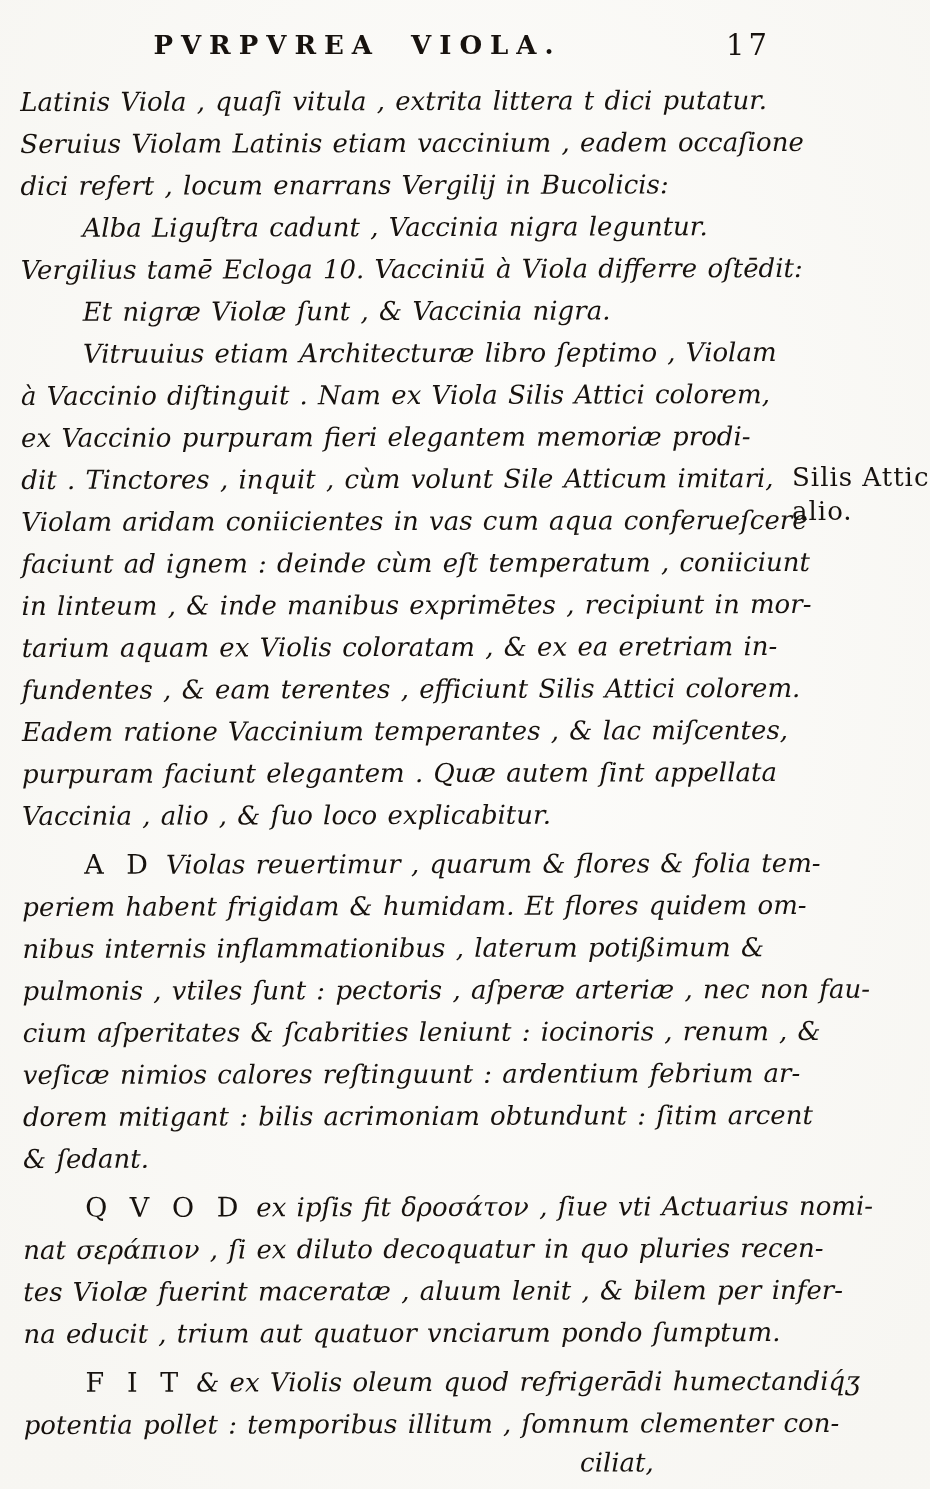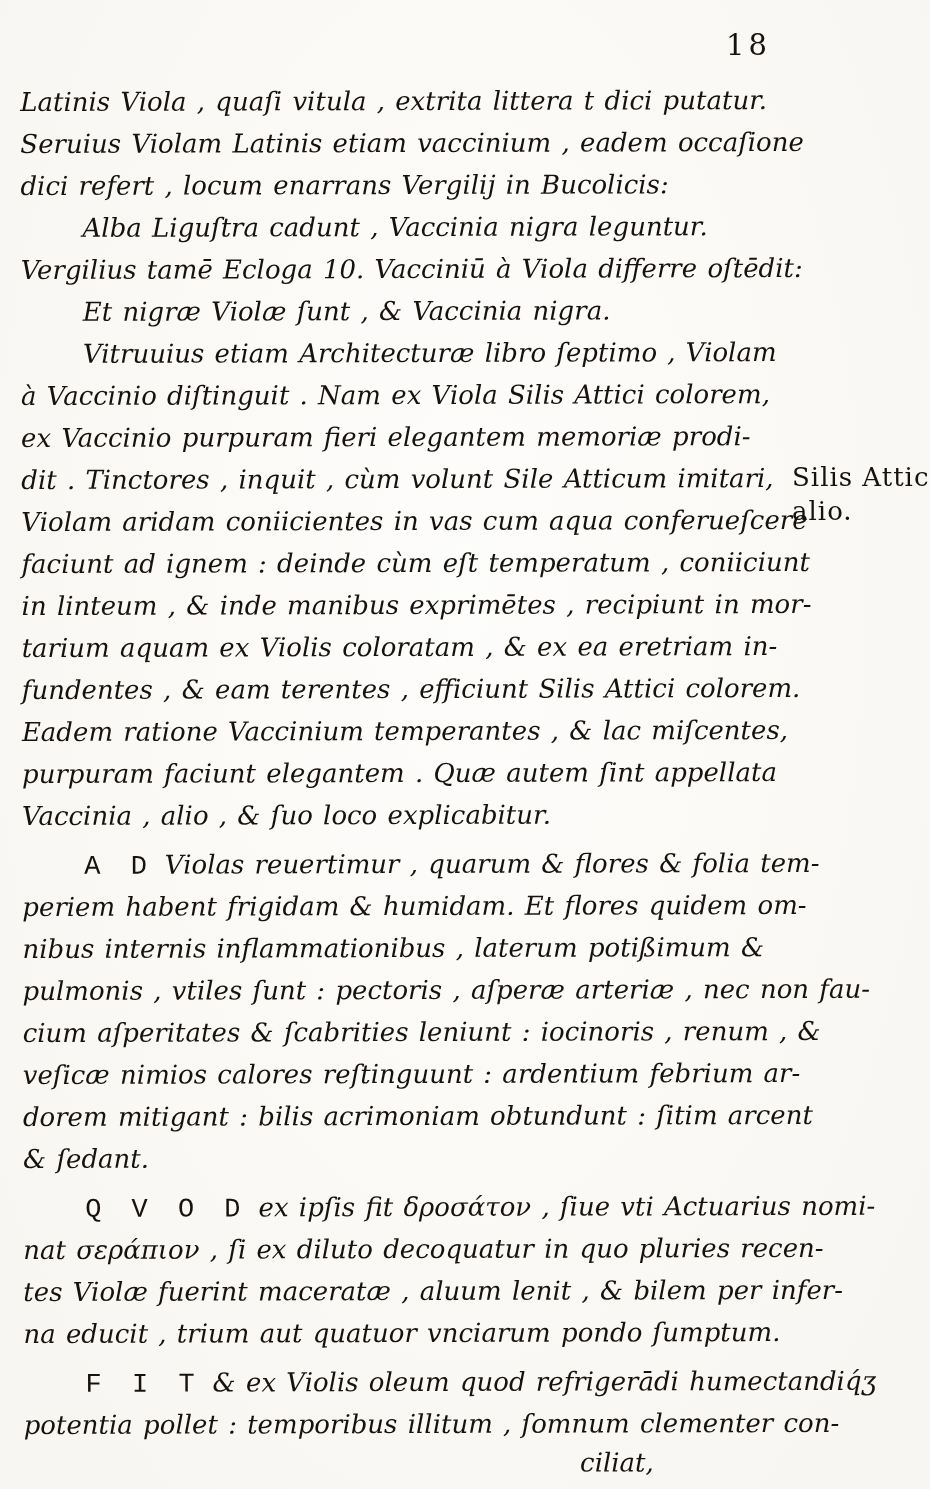--- a/index.html
+++ b/index.html
@@ -51,21 +51,20 @@
     transform: rotate(-0.15deg);
   }
   .line { height: 42px; }
   .line.indent { padding-left: 62px; }
   .line.para { margin-top: 7px; }
   .lead {
     font-style: normal;
     font-size: 27px;
     letter-spacing: 6px;
     margin-right: 12px;
-    font-family: Liberation Mono, monospace;
   }
   .margin-note {
     position: absolute;
     left: 792px;
     top: 460px;
     font-style: normal;
     font-size: 26px;
     line-height: 34px;
     letter-spacing: 1px;
     white-space: nowrap;
@@ -75,21 +74,22 @@
     text-align: right;
     padding-right: 148px;
     margin-top: -3px;
   }
 </style>
 </head>
 <body>
 
 <div class="page">
 
-  <div class="page-number">18</div>
+  <div class="running-title">PVRPVREA VIOLA.</div>
+  <div class="page-number">17</div>
 
   <div class="text-block">
     <div class="line">Latinis Viola , quaſi vitula , extrita littera t dici putatur.</div>
     <div class="line">Seruius Violam Latinis etiam vaccinium , eadem occaſione</div>
     <div class="line">dici refert , locum enarrans Vergilij in Bucolicis:</div>
     <div class="line indent">Alba Liguſtra cadunt , Vaccinia nigra leguntur.</div>
     <div class="line">Vergilius tamē Ecloga 10. Vacciniū à Viola differre oſtēdit:</div>
     <div class="line indent">Et nigræ Violæ ſunt , &amp; Vaccinia nigra.</div>
     <div class="line indent">Vitruuius etiam Architecturæ libro ſeptimo , Violam</div>
     <div class="line">à Vaccinio diſtinguit . Nam ex Viola Silis Attici colorem,</div>

